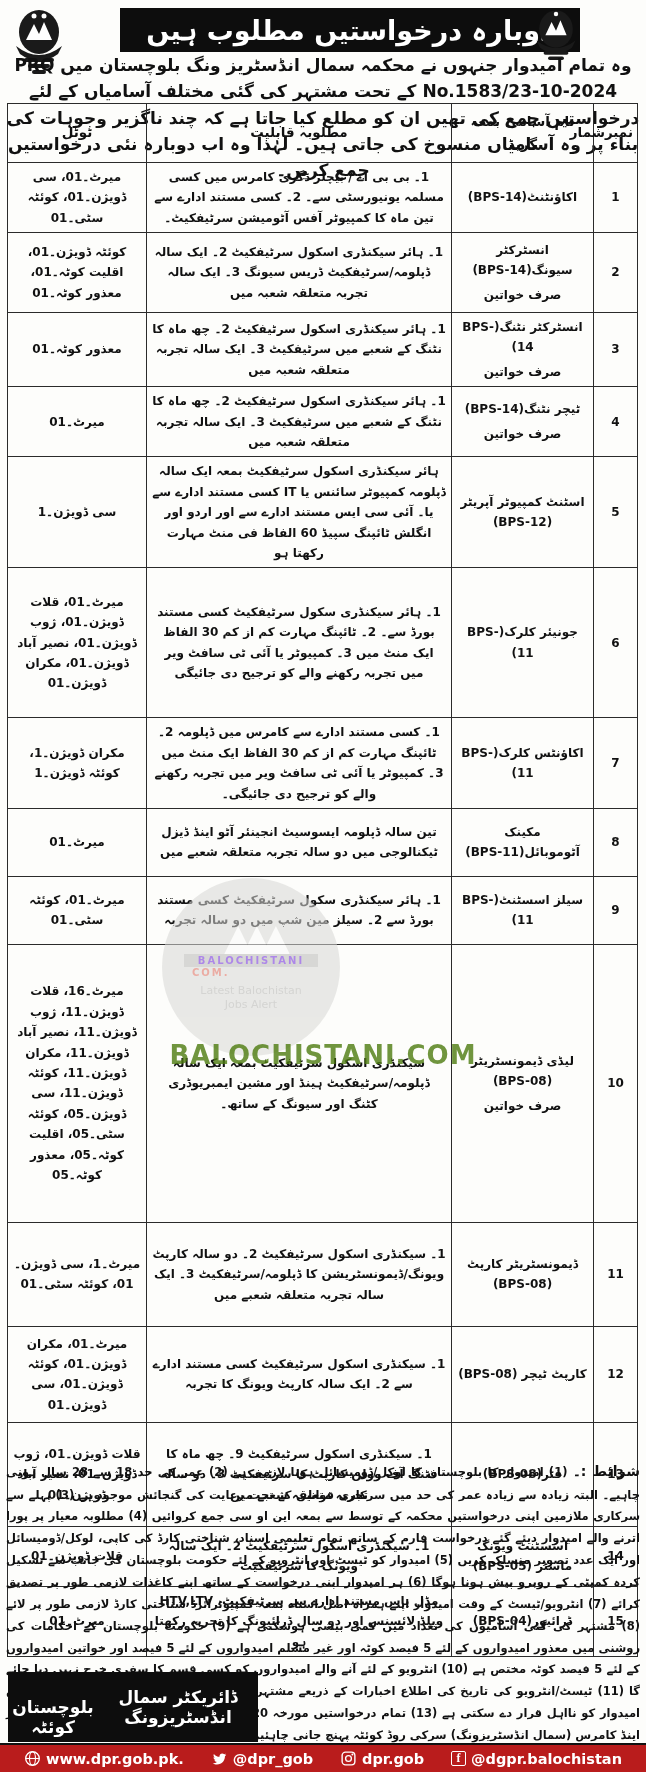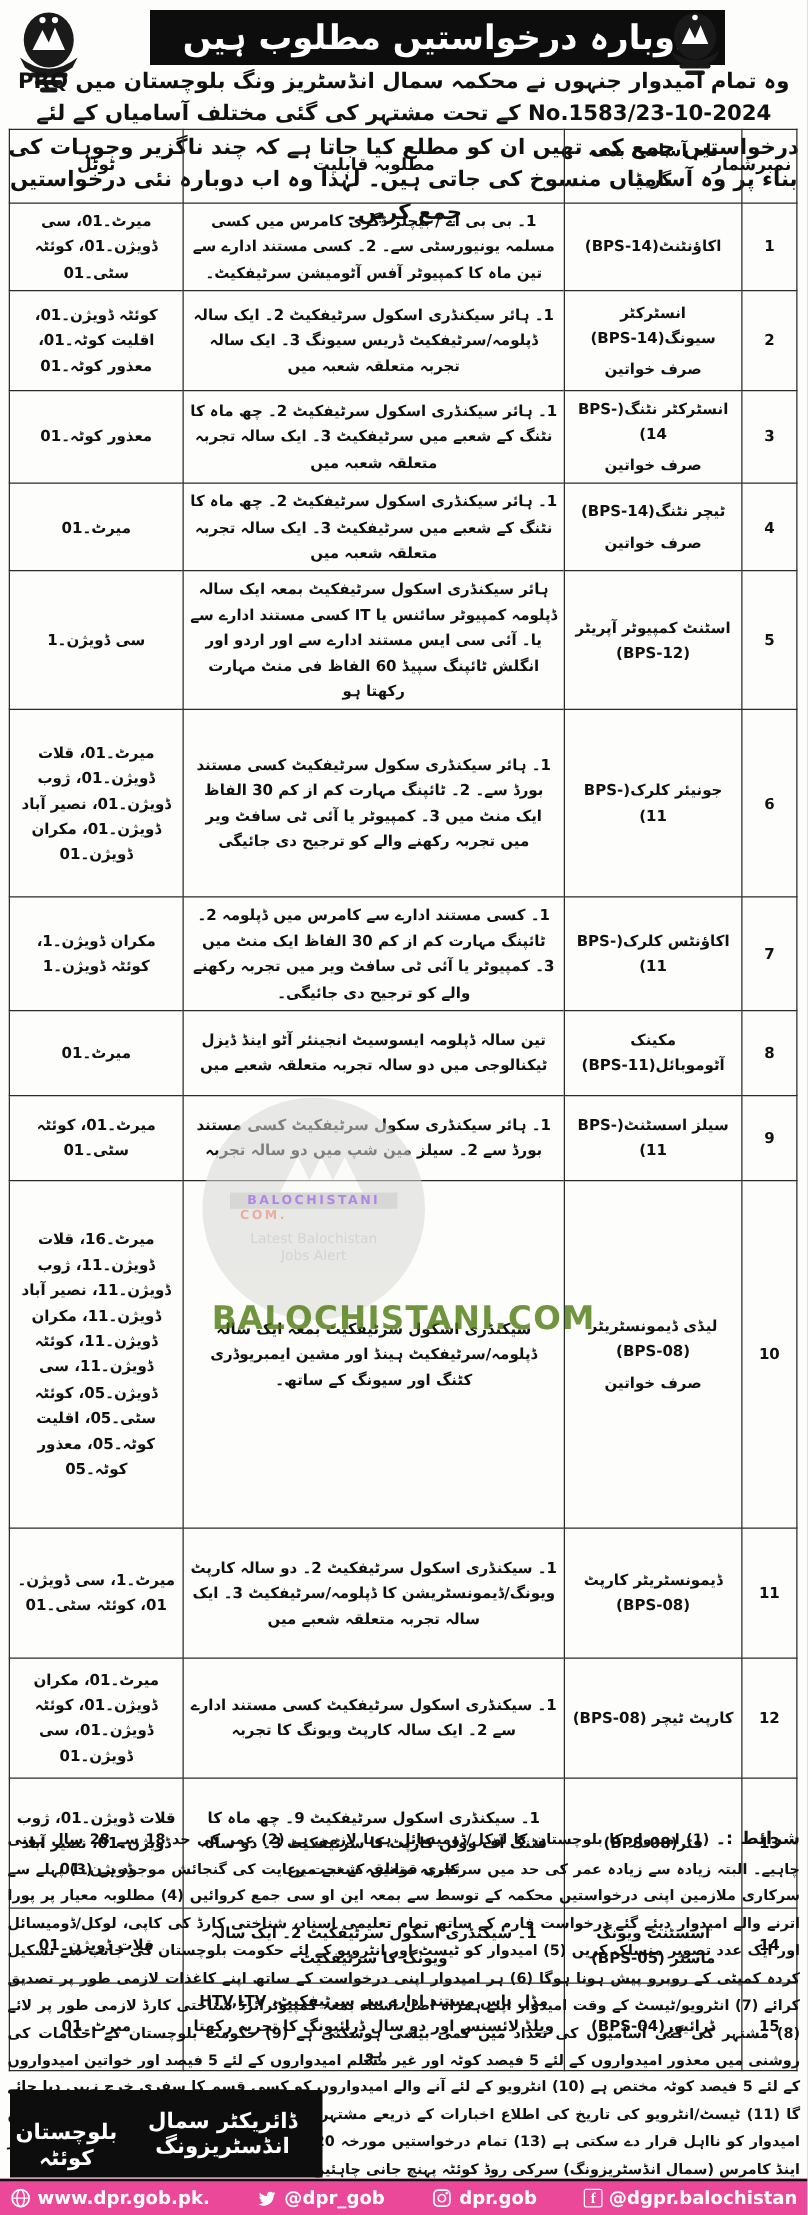--- a/index.html
+++ b/index.html
@@ -70,23 +70,23 @@
   }
   .signature-box .sig1 { font-size:17px; font-weight:bold; }
   .signature-box .sig2 { font-size:17px; font-weight:bold; margin-top:19px; }
   .prq-line {
     position:absolute; right:6px; top:1716px; width:300px;
     font-size:18px; font-weight:bold; direction:ltr; text-align:right;
   }
   
   .footer-bar {
     position:absolute; bottom:0; right:0; left:0; height:29px;
-    background:#ec4899; border-top:2px solid #111;
+    background:#b91c1c; border-top:2px solid #111;
     display:flex; align-items:center; justify-content:space-between;
-    padding:0 8px; direction:ltr; color:#fff; font-weight:bold; font-size:14.5px;
+    padding:0 24px; direction:ltr; color:#fff; font-weight:bold; font-size:14.5px;
     z-index:7;
   }
   .footer-item { display:flex; align-items:center; gap:5px; white-space:nowrap; }
   .f-ic { display:inline-flex; width:17px; height:17px; align-items:center; justify-content:center; }
   .f-ic svg { width:17px; height:17px; }
   .fb-box { width:15px; height:15px; border:1.5px solid #fff; border-radius:2px;
     display:flex; align-items:center; justify-content:center; font-size:12px; font-weight:bold;
     font-family:"Liberation Serif", serif; }
 </style>
 </head>

